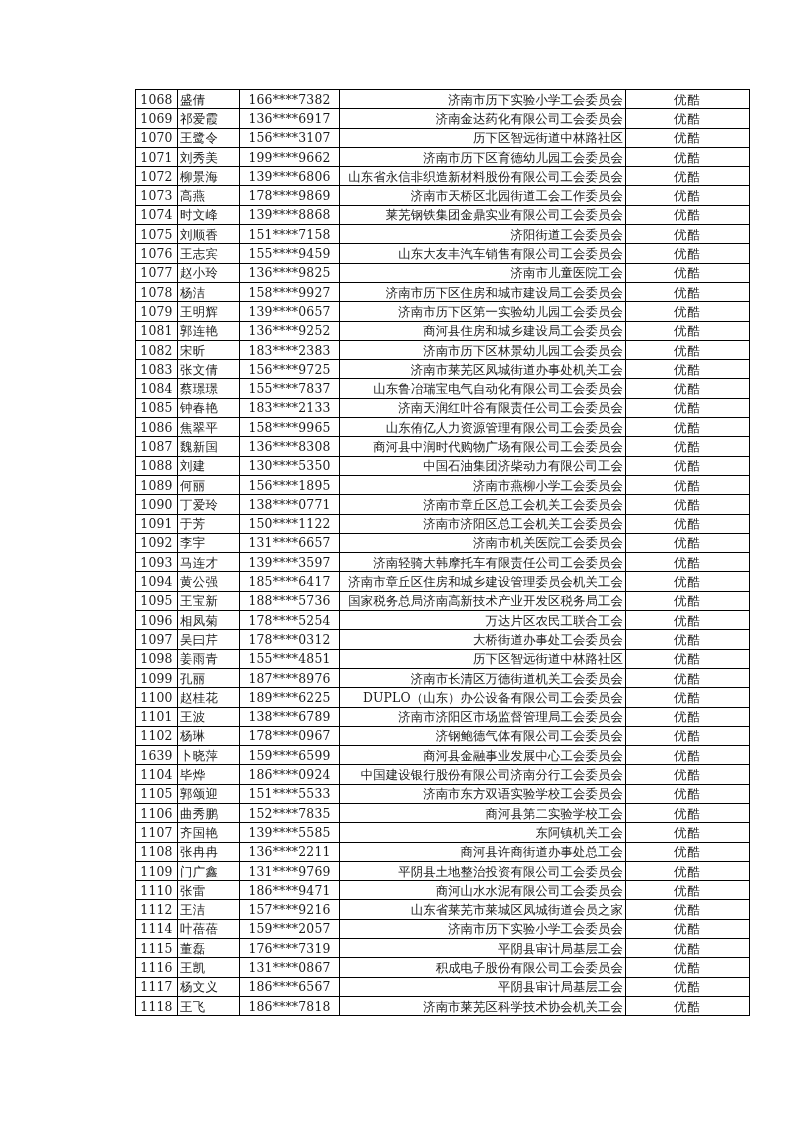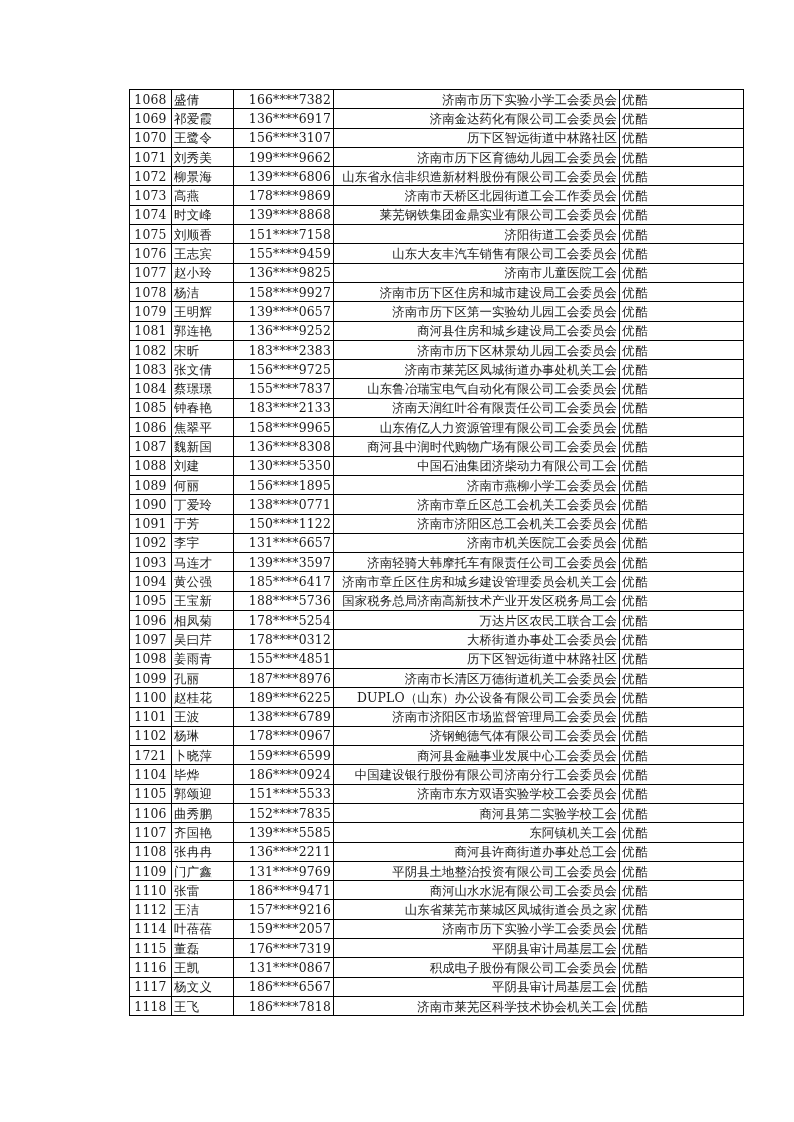--- a/index.html
+++ b/index.html
@@ -17,21 +17,21 @@
   #page {
     position: absolute;
     left: 0;
     top: 0;
     width: 794px;
     height: 1122px;
     background: #ffffff;
   }
   #table-wrap {
     position: absolute;
-    left: 82px;
+    left: 88px;
     top: 89px;
     width: 614px;
     padding-left: 47px;
   }
   table.roster {
     border-collapse: collapse;
     table-layout: fixed;
     width: 614px;
     background: #ffffff;
   }
@@ -57,29 +57,30 @@
     text-align: center;
     font-family: "DejaVu Serif", serif;
     letter-spacing: 0.2px;
   }
   td.name {
     text-align: left;
     padding-left: 4px;
     letter-spacing: 0.4px;
   }
   td.phone {
-    text-align: right;
+    text-align: center;
     letter-spacing: 0.2px;
   }
   td.org {
     text-align: right;
     padding-left: 4px;
     letter-spacing: 0.1px;
   }
   td.platform {
+    text-align: center;
     letter-spacing: 1px;
   }
 </style>
 </head>
 <body>
 
 <div id="page">
   <div id="table-wrap">
     <table class="roster">
       <colgroup>
@@ -322,21 +323,21 @@
             <td class="platform">优酷</td>
           </tr>
           <tr>
             <td class="seq">1102</td>
             <td class="name">杨琳</td>
             <td class="phone">178****0967</td>
             <td class="org">济钢鲍德气体有限公司工会委员会</td>
             <td class="platform">优酷</td>
           </tr>
           <tr>
-            <td class="seq">1721</td>
+            <td class="seq">1639</td>
             <td class="name">卜晓萍</td>
             <td class="phone">159****6599</td>
             <td class="org">商河县金融事业发展中心工会委员会</td>
             <td class="platform">优酷</td>
           </tr>
           <tr>
             <td class="seq">1104</td>
             <td class="name">毕烨</td>
             <td class="phone">186****0924</td>
             <td class="org">中国建设银行股份有限公司济南分行工会委员会</td>

